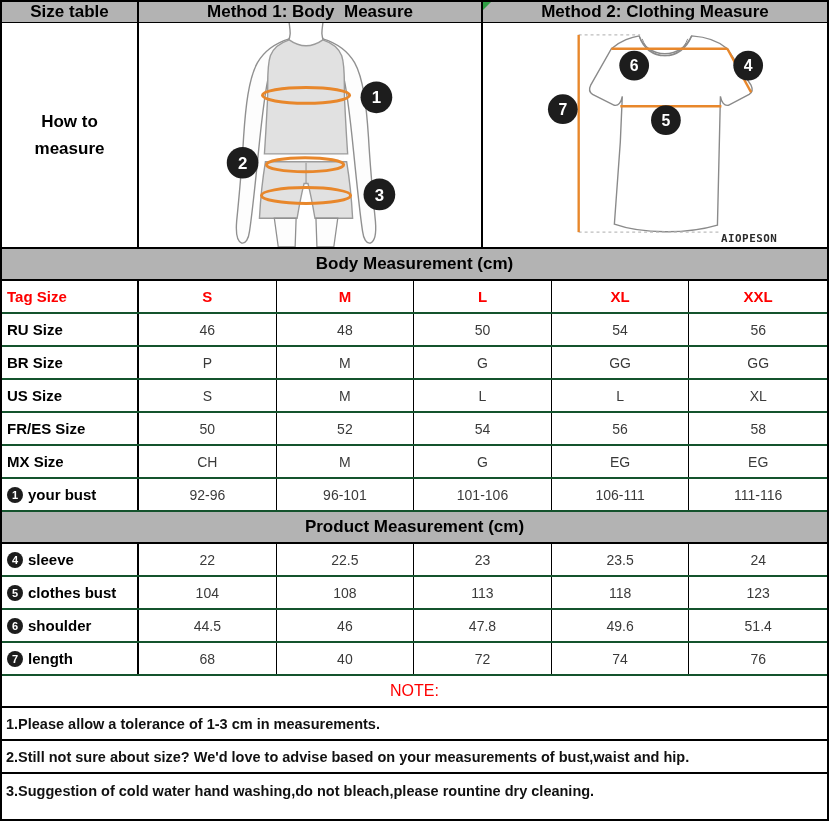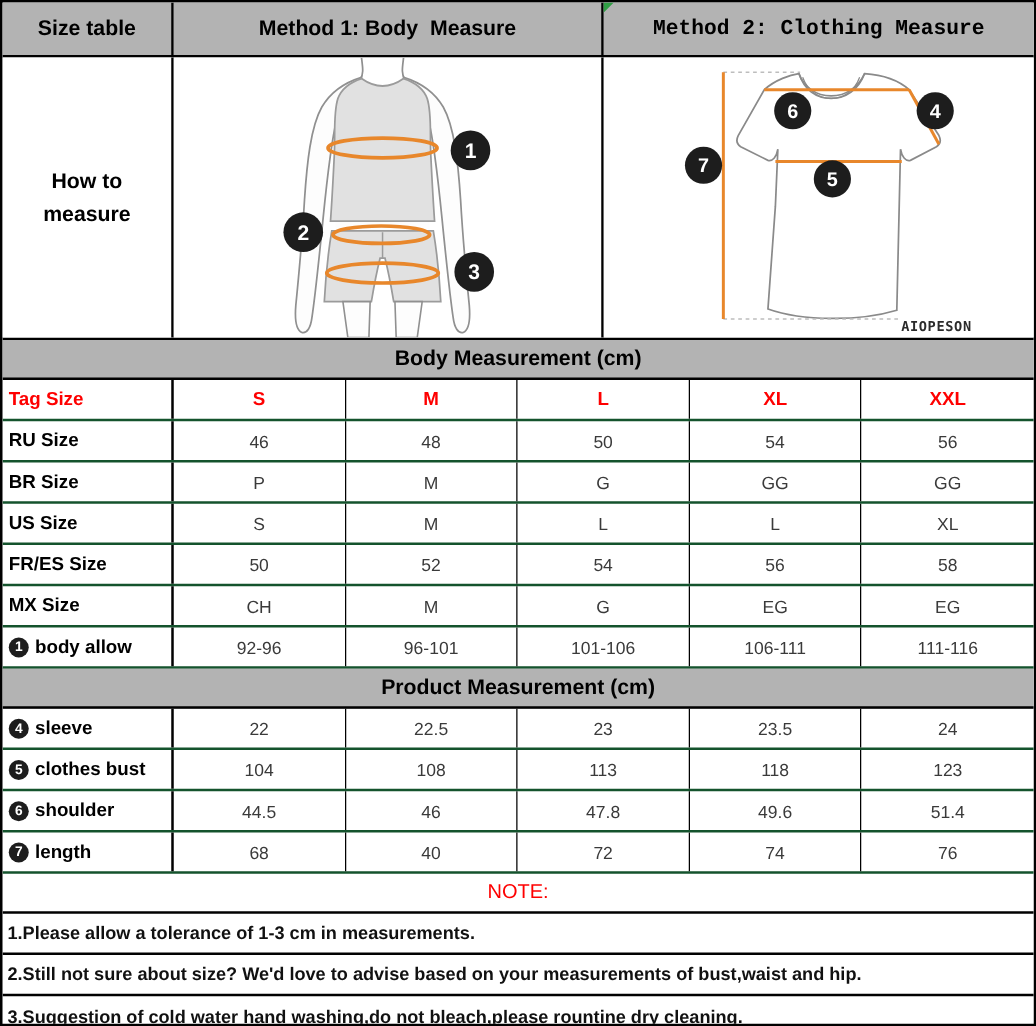--- a/index.html
+++ b/index.html
@@ -4,29 +4,29 @@
 <style>
   * { box-sizing: border-box; margin: 0; padding: 0; }
   body { background: #fff; font-family: "Liberation Sans", sans-serif; }
   .sheet {
     width: 829px; height: 821px;
     border: 2px solid #000;
     background: #fff;
     overflow: hidden;
   }
   .row3 { display: grid; grid-template-columns: 137px 344px 1fr; }
-  .top-row { height: 44px; border-bottom: 2px solid #000; }
+  .top-row { height: 21px; border-bottom: 2px solid #000; }
   .hdr-cell {
     background: var(--header-bg, #b3b3b3);
     display: flex; align-items: center; justify-content: center;
     font-weight: bold; font-size: 17px; color: #000;
     border-right: 2px solid #000;
     white-space: pre; position: relative;
   }
-  .hdr-cell:last-child { border-right: none; font-family: Liberation Mono, monospace; }
+  .hdr-cell:last-child { border-right: none; }
   .corner-flag {
     position: absolute; top: 0; left: 0; width: 0; height: 0;
     border-top: 8px solid var(--flag-green, #2f9e44);
     border-right: 8px solid transparent;
   }
   .illus-row { height: 226px; border-bottom: 2px solid #000; }
   .illus-cell { border-right: 2px solid #000; position: relative; overflow: hidden; background: #fff; }
   .illus-cell:last-child { border-right: none; }
   .how-cell {
     display: flex; align-items: center; justify-content: center; text-align: center;
@@ -218,21 +218,21 @@
         </div>
         <div class="tcell val">CH</div>
         <div class="tcell val">M</div>
         <div class="tcell val">G</div>
         <div class="tcell val">EG</div>
         <div class="tcell val">EG</div>
       </div>
       <div class="trow">
         <div class="tcell lbl">
           <span class="mk">1</span>
-          <span>body allow</span>
+          <span>your bust</span>
         </div>
         <div class="tcell val">92-96</div>
         <div class="tcell val">96-101</div>
         <div class="tcell val">101-106</div>
         <div class="tcell val">106-111</div>
         <div class="tcell val">111-116</div>
       </div>
     </div>
 
   <div class="section-title">Product Measurement (cm)</div>

